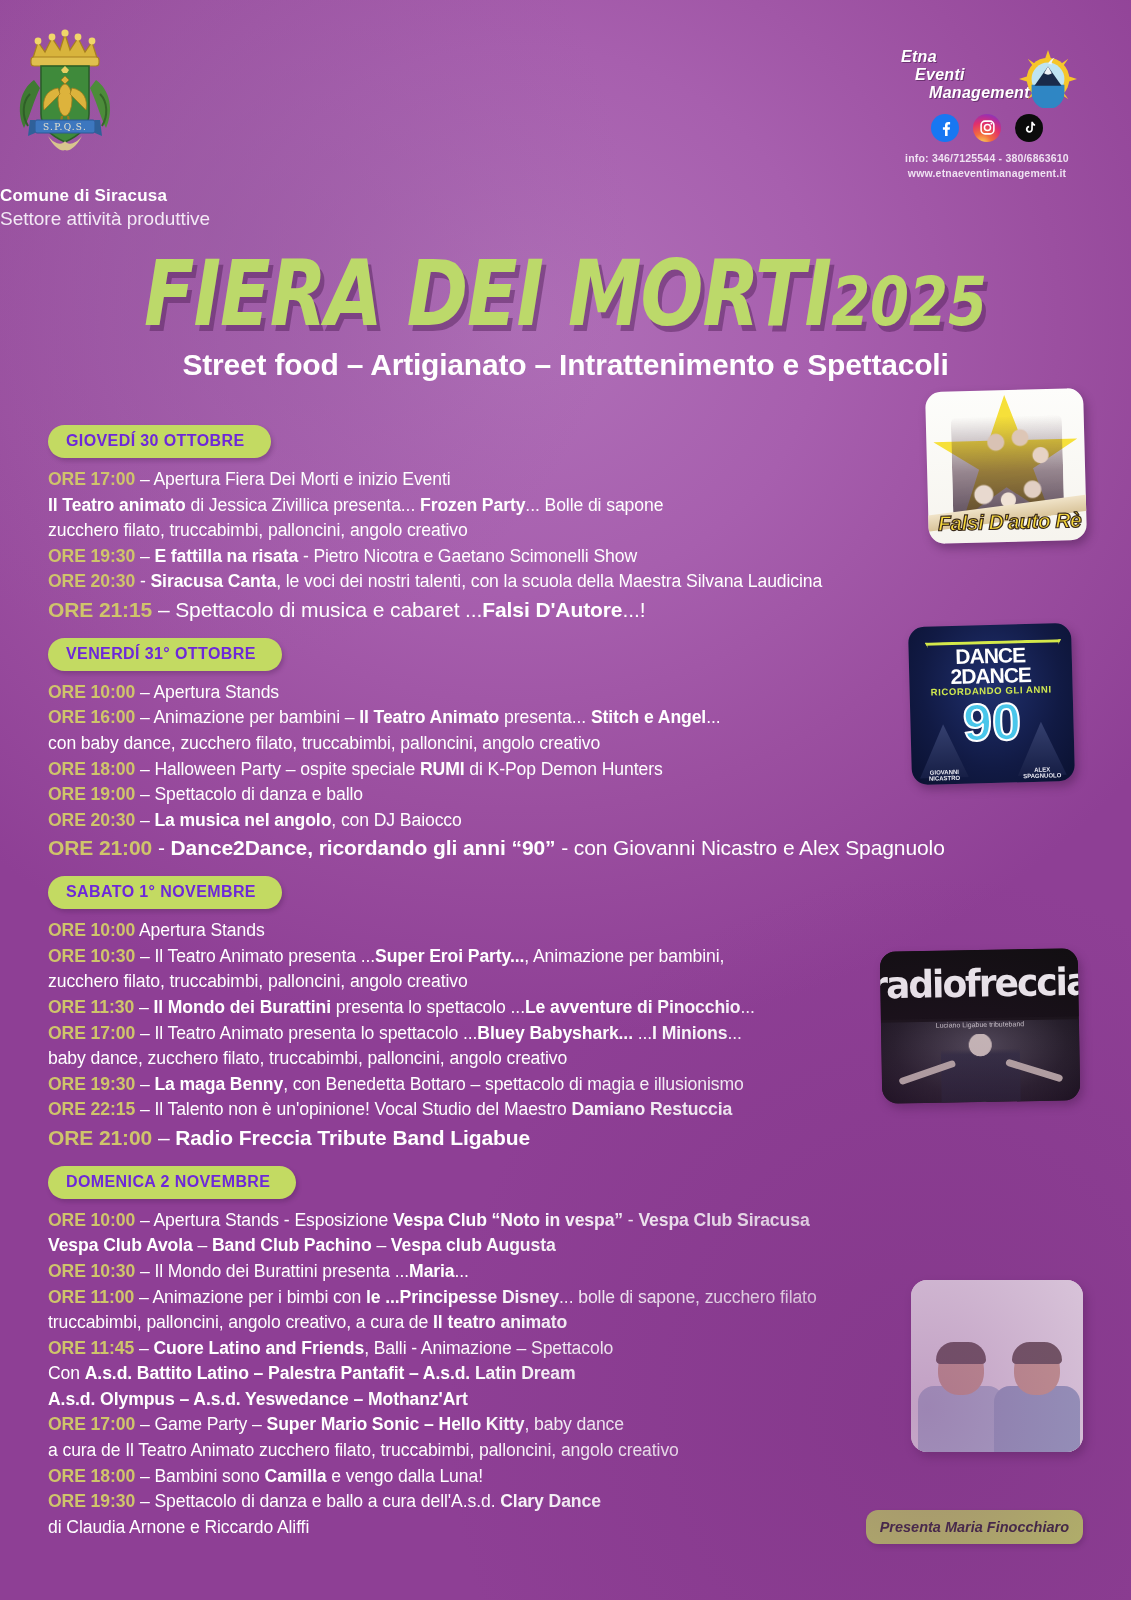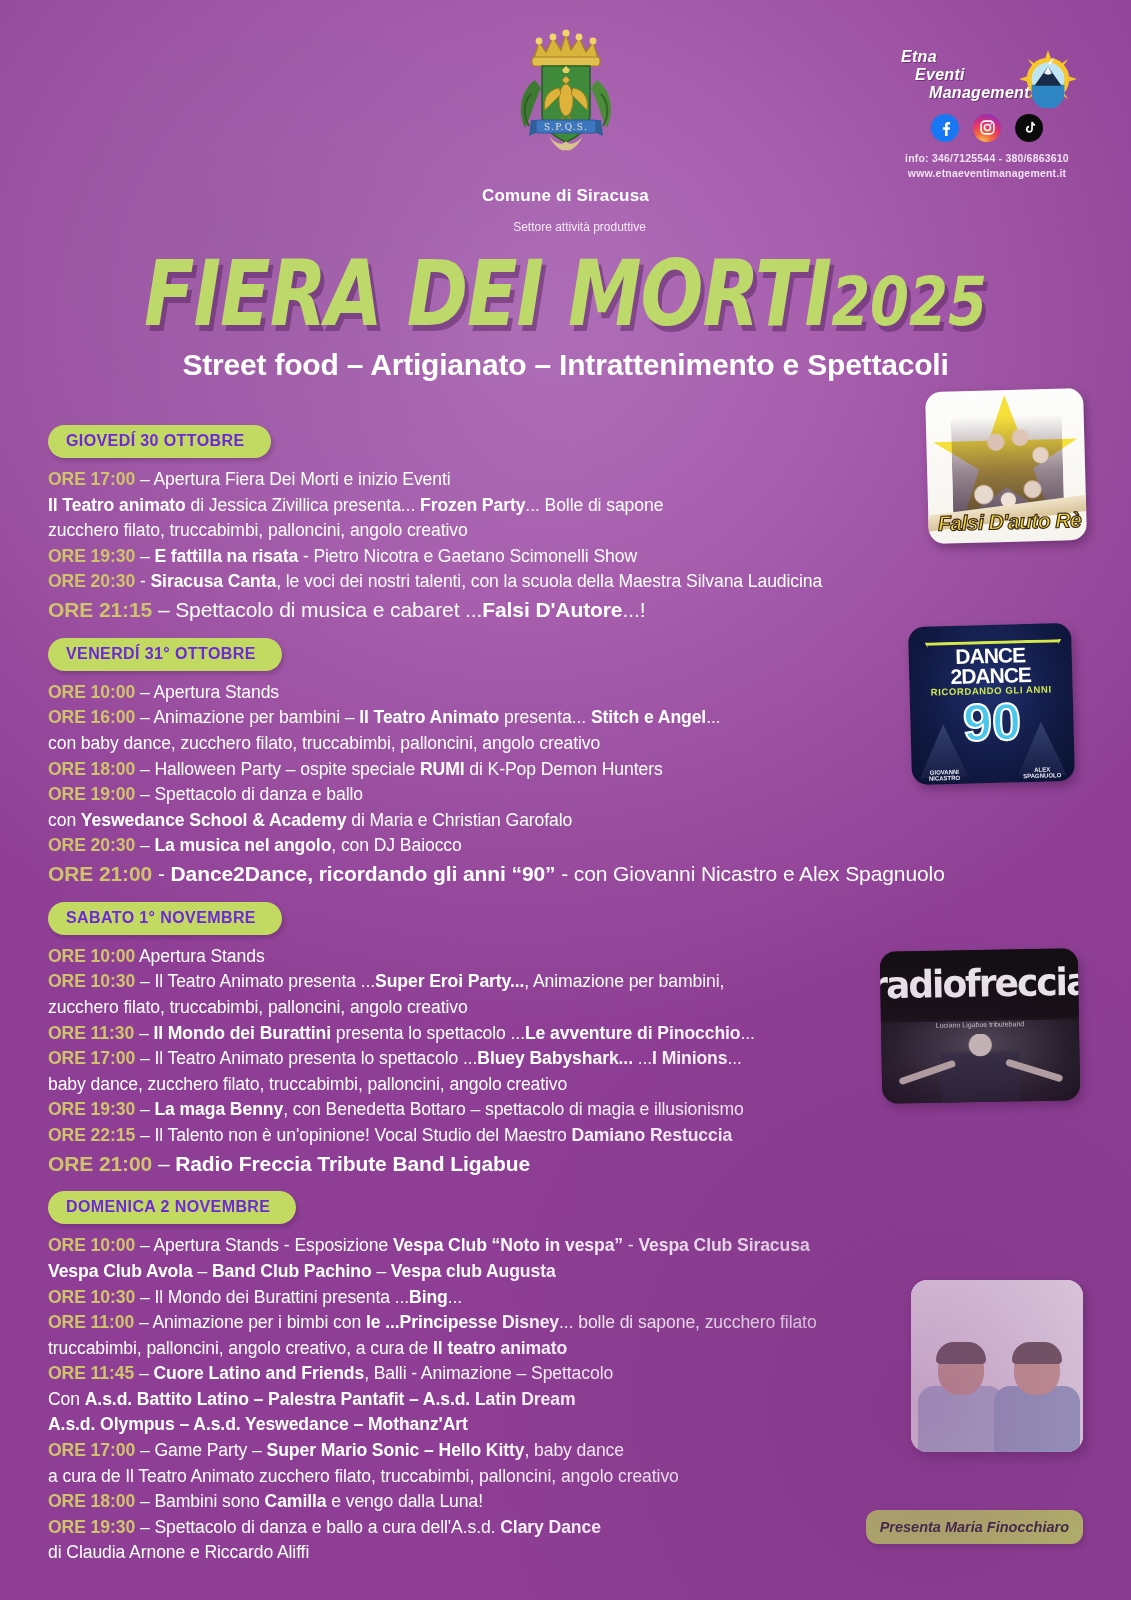--- a/index.html
+++ b/index.html
@@ -21,26 +21,26 @@
     background:radial-gradient(ellipse at 40% 40%, rgba(150,90,160,.55) 0%, rgba(150,90,160,0) 70%);
     pointer-events:none;
   }
   .poster:after{
     content:"";position:absolute;right:-10%;bottom:-10%;width:70%;height:55%;
     background:radial-gradient(ellipse at 60% 60%, rgba(122,48,128,.45) 0%, rgba(122,48,128,0) 72%);
     pointer-events:none;
   }
 
   
-  .crest-wrap{position:absolute;left:0;right:0;top:28px;text-align:center;}
+  .crest-wrap{position:absolute;left:0;right:0;top:28px;}
   .crest{display:inline-block;}
   .comune{
     margin-top:4px;color:#ffffff;font-size:17px;font-weight:bold;letter-spacing:.2px;
   }
-  .settore{margin-top:14px;color:#f3e9f5;font-size:12px;padding-left:28px;}
+  .settore{margin-top:2px;color:#f3e9f5;font-size:19px;}
 
   .title-block{position:absolute;left:0;right:0;top:248px;text-align:center;}
   .main-title{
     font-family:"DejaVu Sans",sans-serif;
     font-weight:bold;font-style:italic;
     font-size:74px;letter-spacing:-1px;
     color:#bcd96a;
     text-shadow:4px 5px 0 rgba(78,28,84,.45);
     line-height:1;
     white-space:nowrap;
@@ -299,21 +299,20 @@
         </div>
     </div>
     <div class="day" id="day-venerdi">
       <div class="day-pill">VENERDÍ 31° OTTOBRE</div>
       <div class="lines">
           <div class="ln"><span class="ore">ORE 10:00</span> – Apertura Stands</div>
           <div class="ln"><span class="ore">ORE 16:00</span> – Animazione per bambini – <b>Il Teatro Animato</b> presenta... <b>Stitch e Angel</b>...</div>
           <div class="ln">con baby dance, zucchero filato, truccabimbi, palloncini, angolo creativo</div>
           <div class="ln"><span class="ore">ORE 18:00</span> – Halloween Party – ospite speciale <b>RUMI</b> di K-Pop Demon Hunters</div>
           <div class="ln"><span class="ore">ORE 19:00</span> – Spettacolo di danza e ballo</div>
-          <div class="ln">con <b>Yeswedance School &amp; Academy</b> di Maria e Christian Garofalo</div>
           <div class="ln"><span class="ore">ORE 20:30</span> – <b>La musica nel angolo</b>, con DJ Baiocco</div>
           <div class="ln big"><span class="ore">ORE 21:00</span> - <b>Dance2Dance, ricordando gli anni “90”</b> - con Giovanni Nicastro e Alex Spagnuolo</div>
         </div>
     </div>
     <div class="day" id="day-sabato">
       <div class="day-pill">SABATO 1° NOVEMBRE</div>
       <div class="lines">
           <div class="ln"><span class="ore">ORE 10:00</span> Apertura Stands</div>
           <div class="ln"><span class="ore">ORE 10:30</span> – Il Teatro Animato presenta ...<b>Super Eroi Party...</b>, Animazione per bambini,</div>
           <div class="ln">zucchero filato, truccabimbi, palloncini, angolo creativo</div>
@@ -323,21 +322,21 @@
           <div class="ln"><span class="ore">ORE 19:30</span> – <b>La maga Benny</b>, con Benedetta Bottaro – spettacolo di magia e illusionismo</div>
           <div class="ln"><span class="ore">ORE 22:15</span> – Il Talento non è un'opinione! Vocal Studio del Maestro <b>Damiano Restuccia</b></div>
           <div class="ln big"><span class="ore">ORE 21:00</span> – <b>Radio Freccia Tribute Band Ligabue</b></div>
         </div>
     </div>
     <div class="day" id="day-domenica">
       <div class="day-pill">DOMENICA 2 NOVEMBRE</div>
       <div class="lines">
           <div class="ln"><span class="ore">ORE 10:00</span> – Apertura Stands - Esposizione <b>Vespa Club “Noto in vespa”</b> - <b>Vespa Club Siracusa</b></div>
           <div class="ln"><b>Vespa Club Avola</b> – <b>Band Club Pachino</b> – <b>Vespa club Augusta</b></div>
-          <div class="ln"><span class="ore">ORE 10:30</span> – Il Mondo dei Burattini presenta ...<b>Bing</b>...</div>
+          <div class="ln"><span class="ore">ORE 10:30</span> – Il Mondo dei Burattini presenta ...<b>Maria</b>...</div>
           <div class="ln"><span class="ore">ORE 11:00</span> – Animazione per i bimbi con <b>le ...Principesse Disney</b>... bolle di sapone, zucchero filato</div>
           <div class="ln">truccabimbi, palloncini, angolo creativo, a cura de <b>Il teatro animato</b></div>
           <div class="ln"><span class="ore">ORE 11:45</span> – <b>Cuore Latino and Friends</b>, Balli - Animazione – Spettacolo</div>
           <div class="ln">Con <b>A.s.d. Battito Latino – Palestra Pantafit – A.s.d. Latin Dream</b></div>
           <div class="ln"><b>A.s.d. Olympus – A.s.d. Yeswedance – Mothanz'Art</b></div>
           <div class="ln"><span class="ore">ORE 17:00</span> – Game Party – <b>Super Mario Sonic – Hello Kitty</b>, baby dance</div>
           <div class="ln">a cura de Il Teatro Animato zucchero filato, truccabimbi, palloncini, angolo creativo</div>
           <div class="ln"><span class="ore">ORE 18:00</span> – Bambini sono <b>Camilla</b> e vengo dalla Luna!</div>
           <div class="ln"><span class="ore">ORE 19:30</span> – Spettacolo di danza e ballo a cura dell'A.s.d. <b>Clary Dance</b></div>
           <div class="ln">di Claudia Arnone e Riccardo Aliffi</div>

